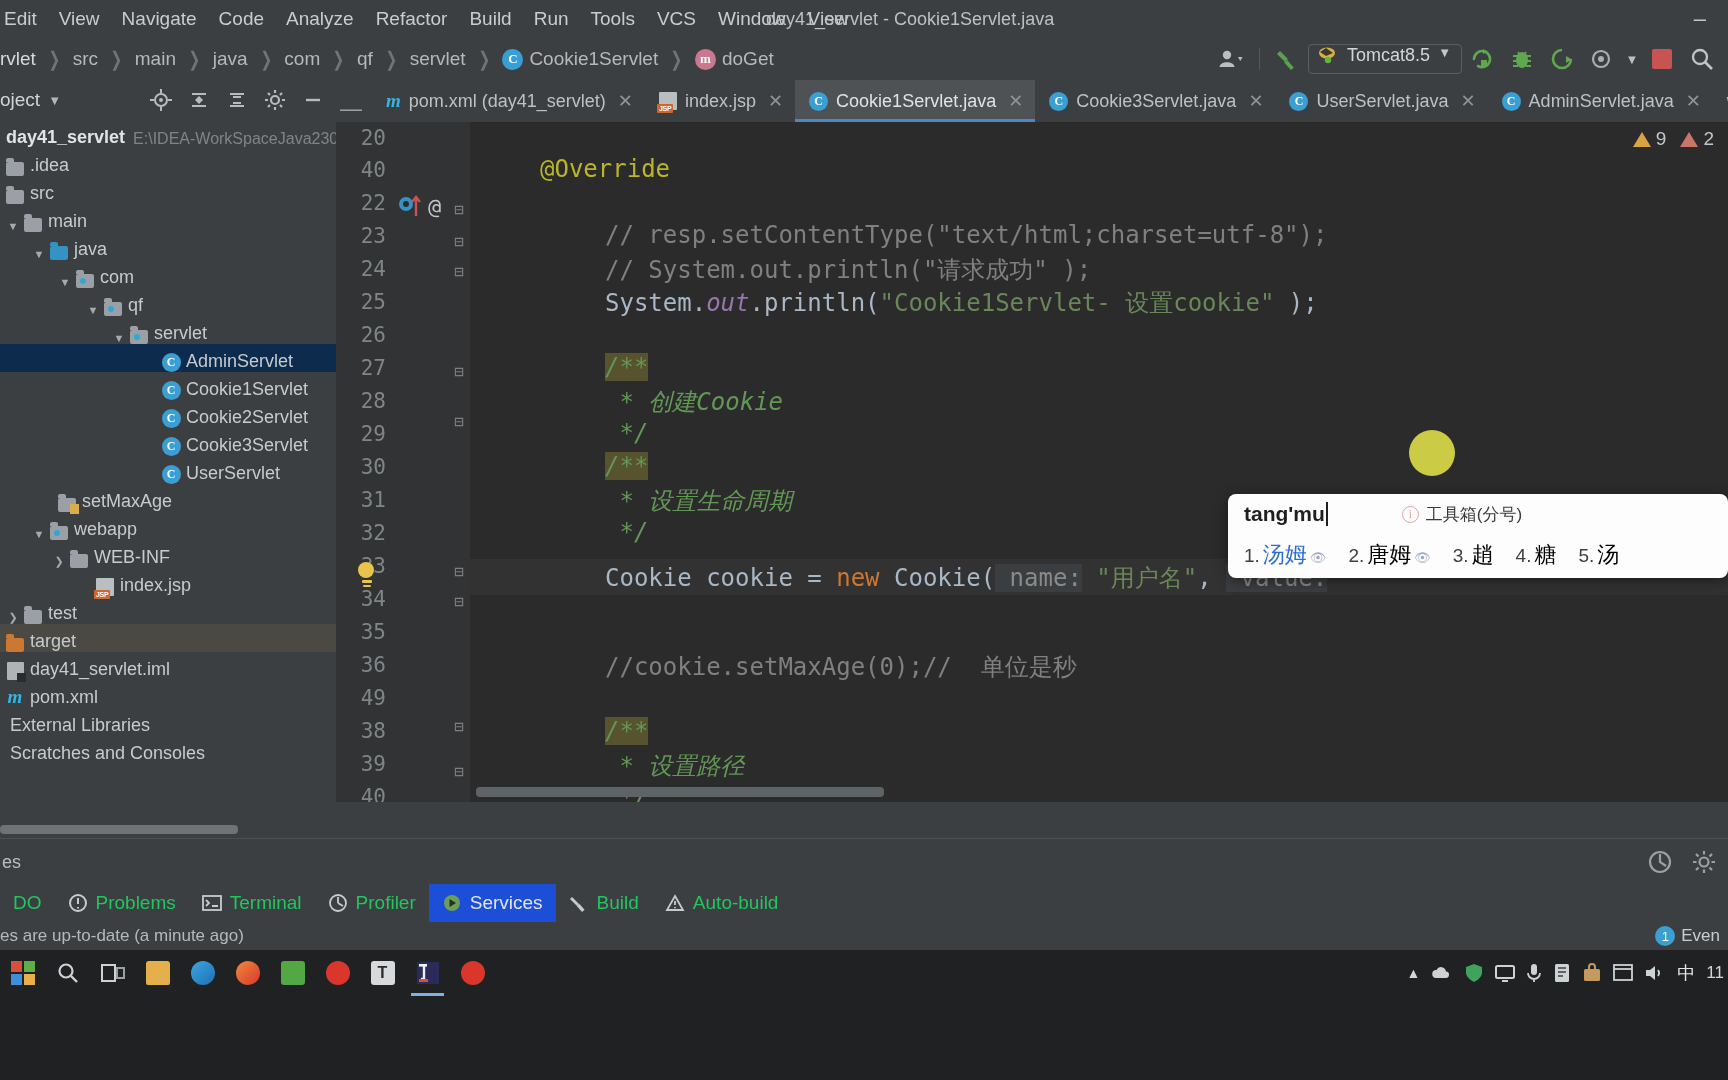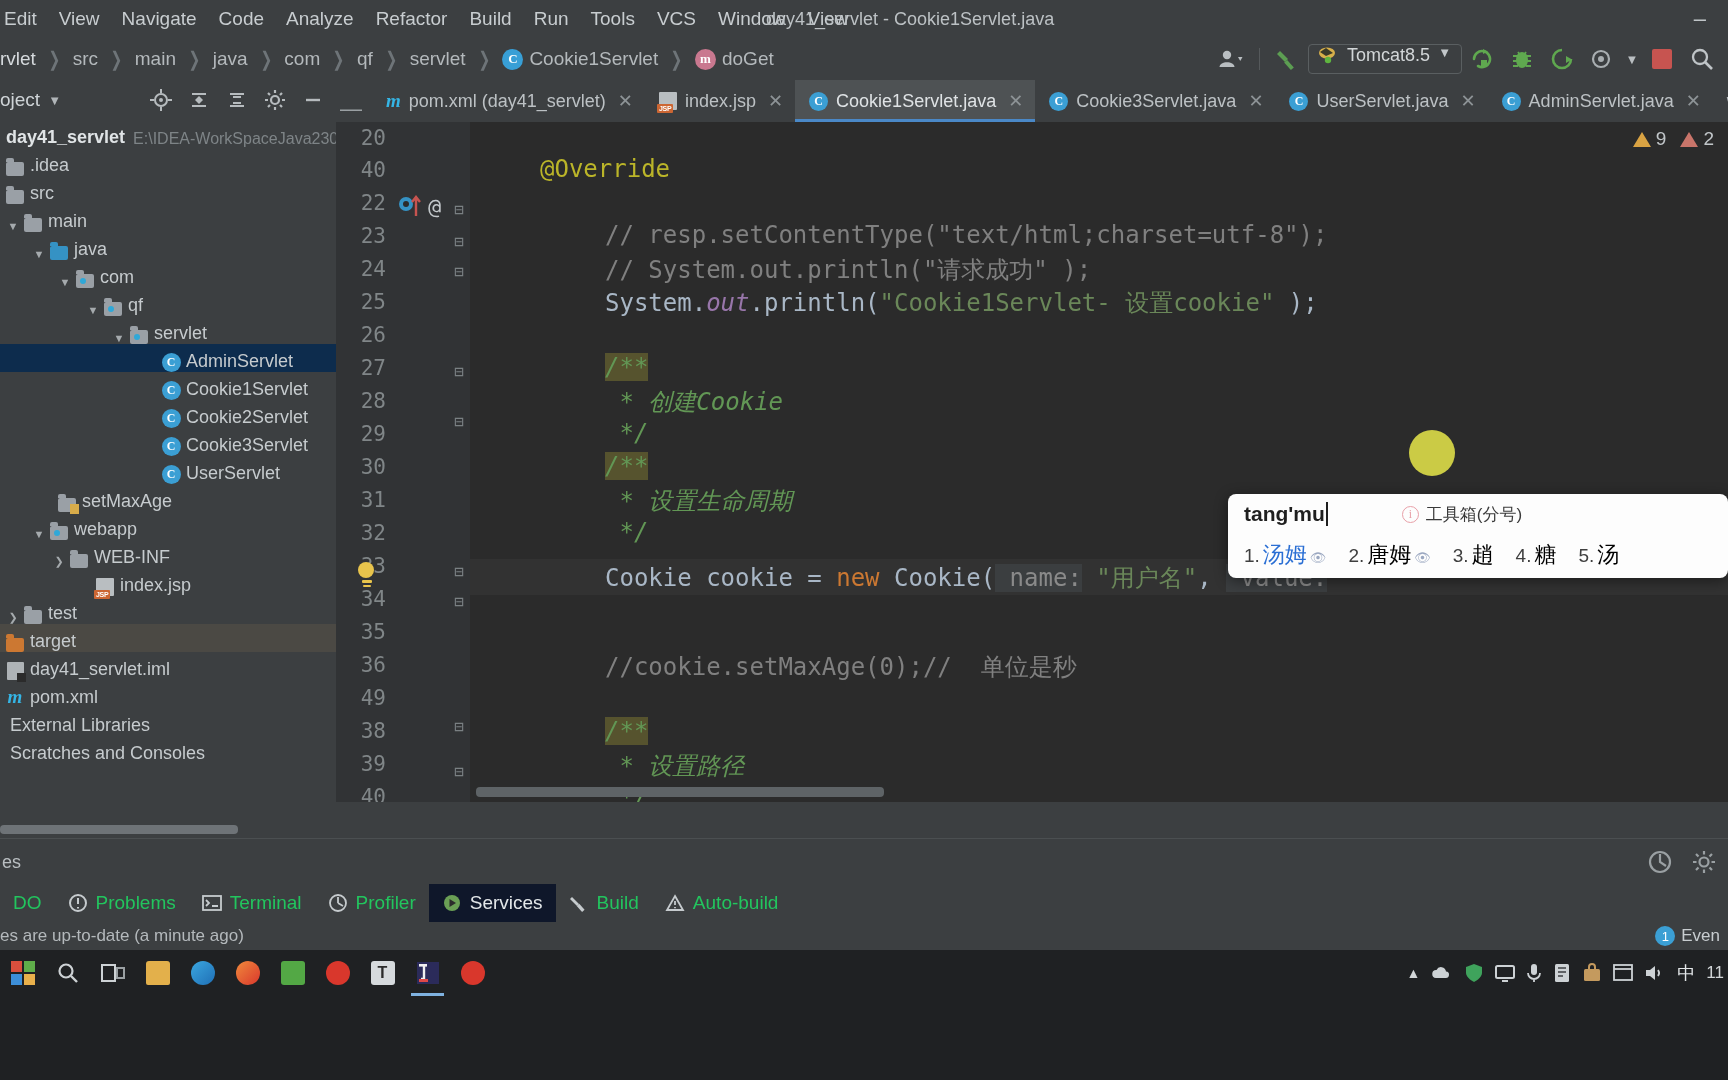--- a/index.html
+++ b/index.html
@@ -307,21 +307,21 @@
     display: flex; align-items: center; gap: 16px; color: #b9bec1; }
 
   #toolwin-bar {
     position: absolute; left: 0; top: 884px; width: 1728px; height: 38px;
     background: #3c3f41; display: flex; align-items: center;
   }
   .twb {
     display: flex; align-items: center; gap: 8px; height: 38px;
     padding: 0 13px; color: #22c55e; font-size: 19px; white-space: nowrap;
   }
-  .twb.active { background: #0f172a; color: #e3e7e9; }
+  .twb.active { background: #1d4ed8; color: #e3e7e9; }
   .twb .ic { display: flex; align-items: center; }
 
   #status-bar {
     position: absolute; left: 0; top: 922px; width: 1728px; height: 28px;
     background: #3c3f41; display: flex; align-items: center;
   }
   #status-text { color: #b4b9bc; font-size: 17px; padding-left: 0px; }
   #status-right { position: absolute; right: 8px; display: flex; align-items: center; gap: 8px; }
   .evt-badge {
     display: flex; align-items: center; gap: 6px;

